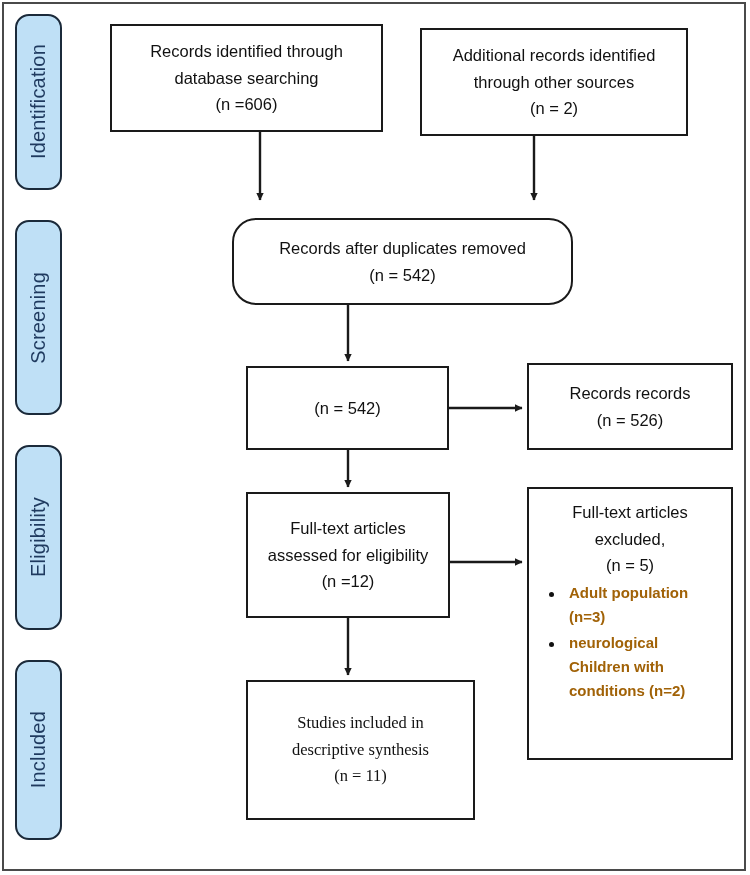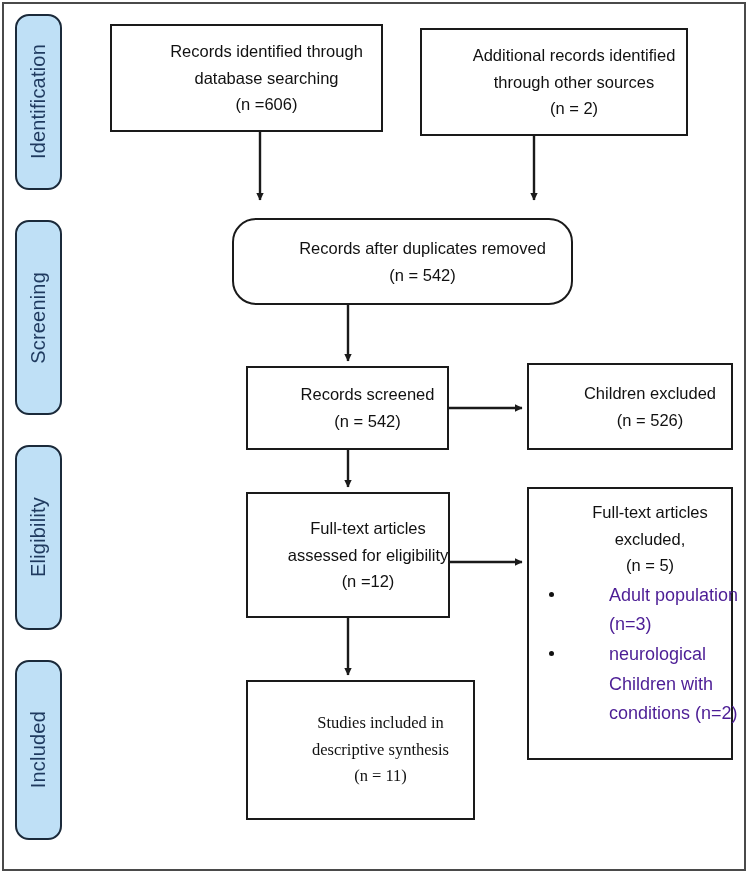--- a/index.html
+++ b/index.html
@@ -50,39 +50,40 @@
     display: flex;
     flex-direction: column;
     align-items: center;
     justify-content: center;
     color: #111111;
     font-size: 16.5px;
     line-height: 1.62;
     text-align: center;
     padding: 4px 6px;
   }
-  .node .ln { display: block; white-space: nowrap; margin-left: 40px; }
+  .node .ln { display: block; white-space: nowrap; }
   .node.top-align {
     justify-content: flex-start;
     padding-top: 10px;
   }
   .bullets {
     list-style: none;
     margin: 2px 0 0 0;
     padding: 0;
     width: 100%;
     text-align: left;
   }
   .bullets li {
     position: relative;
     padding-left: 34px;
-    font-size: 18px;
+    font-size: 15px;
     line-height: 1.62;
-    color: #4c1d95;
+    color: #a16207;
     margin-bottom: 1px;
+    font-weight: bold;
   }
   .bullets li .dot {
     position: absolute;
     left: 14px;
     top: 11px;
     width: 5px;
     height: 5px;
     border-radius: 50%;
     background: #111111;
   }
@@ -151,26 +152,25 @@
     <span class="ln">through other sources</span>
     <span class="ln">(n = 2)</span>
   </div>
 
   <div class="node" style="left:232px; top:218px; width:341px; height:87px;border-radius:24px;">
     <span class="ln">Records after duplicates removed</span>
     <span class="ln">(n = 542)</span>
   </div>
 
   <div class="node" style="left:246px; top:366px; width:203px; height:84px;">
-    <span class="ln">Records screened</span>
     <span class="ln">(n = 542)</span>
   </div>
 
   <div class="node" style="left:527px; top:363px; width:206px; height:87px;">
-    <span class="ln">Children excluded</span>
+    <span class="ln">Records records</span>
     <span class="ln">(n = 526)</span>
   </div>
 
   <div class="node" style="left:246px; top:492px; width:204px; height:126px;">
     <span class="ln">Full-text articles</span>
     <span class="ln">assessed for eligibility</span>
     <span class="ln">(n =12)</span>
   </div>
 
   <div class="node top-align" style="left:527px; top:487px; width:206px; height:273px;">

